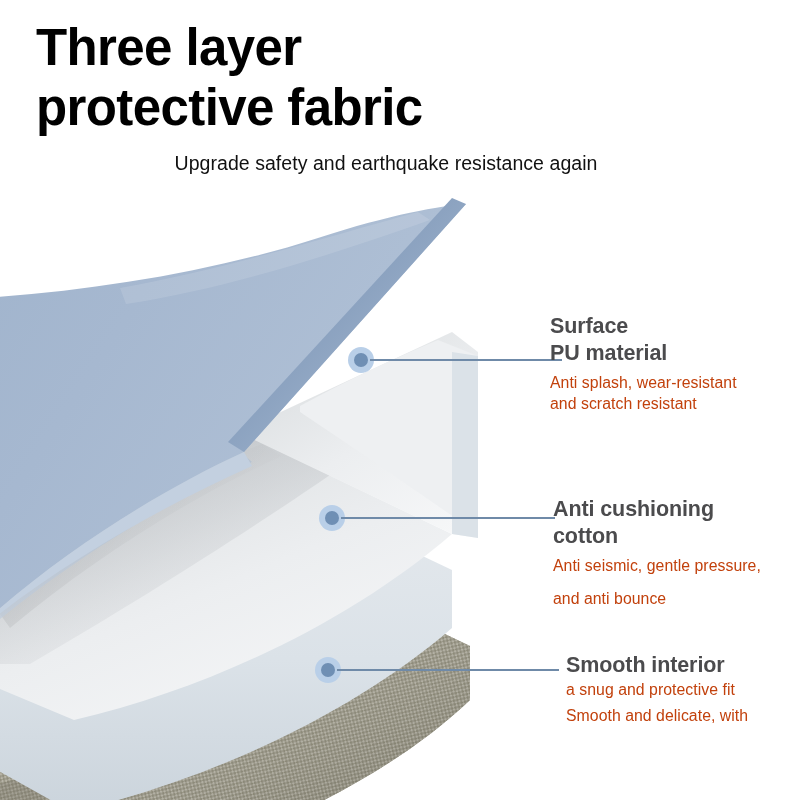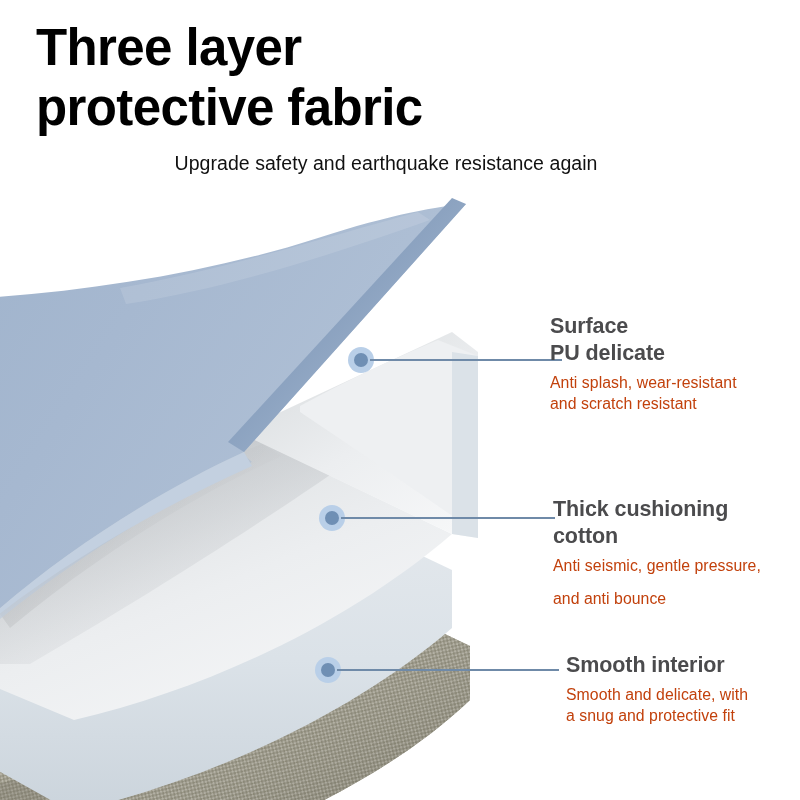--- a/index.html
+++ b/index.html
@@ -296,44 +296,44 @@
     <div class="subtitle">Upgrade safety and earthquake resistance again</div>
   </div>
 
   <div class="callout">
     <div class="marker" style="left:348px; top:347px;">
       <div class="marker-core"></div>
     </div>
     <div class="leader" style="left:370px; top:359px; width:192px;"></div>
     <div class="label" style="left:550px; top:313px; width:225px;">
       <div class="label-heading">Surface</div>
-      <div class="label-heading">PU delicate</div>
+      <div class="label-heading">PU material</div>
       <div class="label-body">Anti splash, wear-resistant</div>
       <div class="label-body" style="margin-top:0">and scratch resistant</div>
     </div>
   </div>
 
   <div class="callout">
     <div class="marker" style="left:319px; top:505px;">
       <div class="marker-core"></div>
     </div>
     <div class="leader" style="left:341px; top:517px; width:214px;"></div>
     <div class="label" style="left:553px; top:496px; width:240px;">
-      <div class="label-heading">Thick cushioning</div>
+      <div class="label-heading">Anti cushioning</div>
       <div class="label-heading">cotton</div>
       <div class="label-body">Anti seismic, gentle pressure,</div>
       <div class="label-body" style="margin-top:12px">and anti bounce</div>
     </div>
   </div>
 
   <div class="callout">
     <div class="marker" style="left:315px; top:657px;">
       <div class="marker-core"></div>
     </div>
     <div class="leader" style="left:337px; top:669px; width:222px;"></div>
     <div class="label" style="left:566px; top:652px; width:230px;">
       <div class="label-heading">Smooth interior</div>
+      <div class="label-body" style="margin-top:0">a snug and protective fit</div>
       <div class="label-body">Smooth and delicate, with</div>
-      <div class="label-body" style="margin-top:0">a snug and protective fit</div>
     </div>
   </div>
 
 </div>
 
 </body></html>

